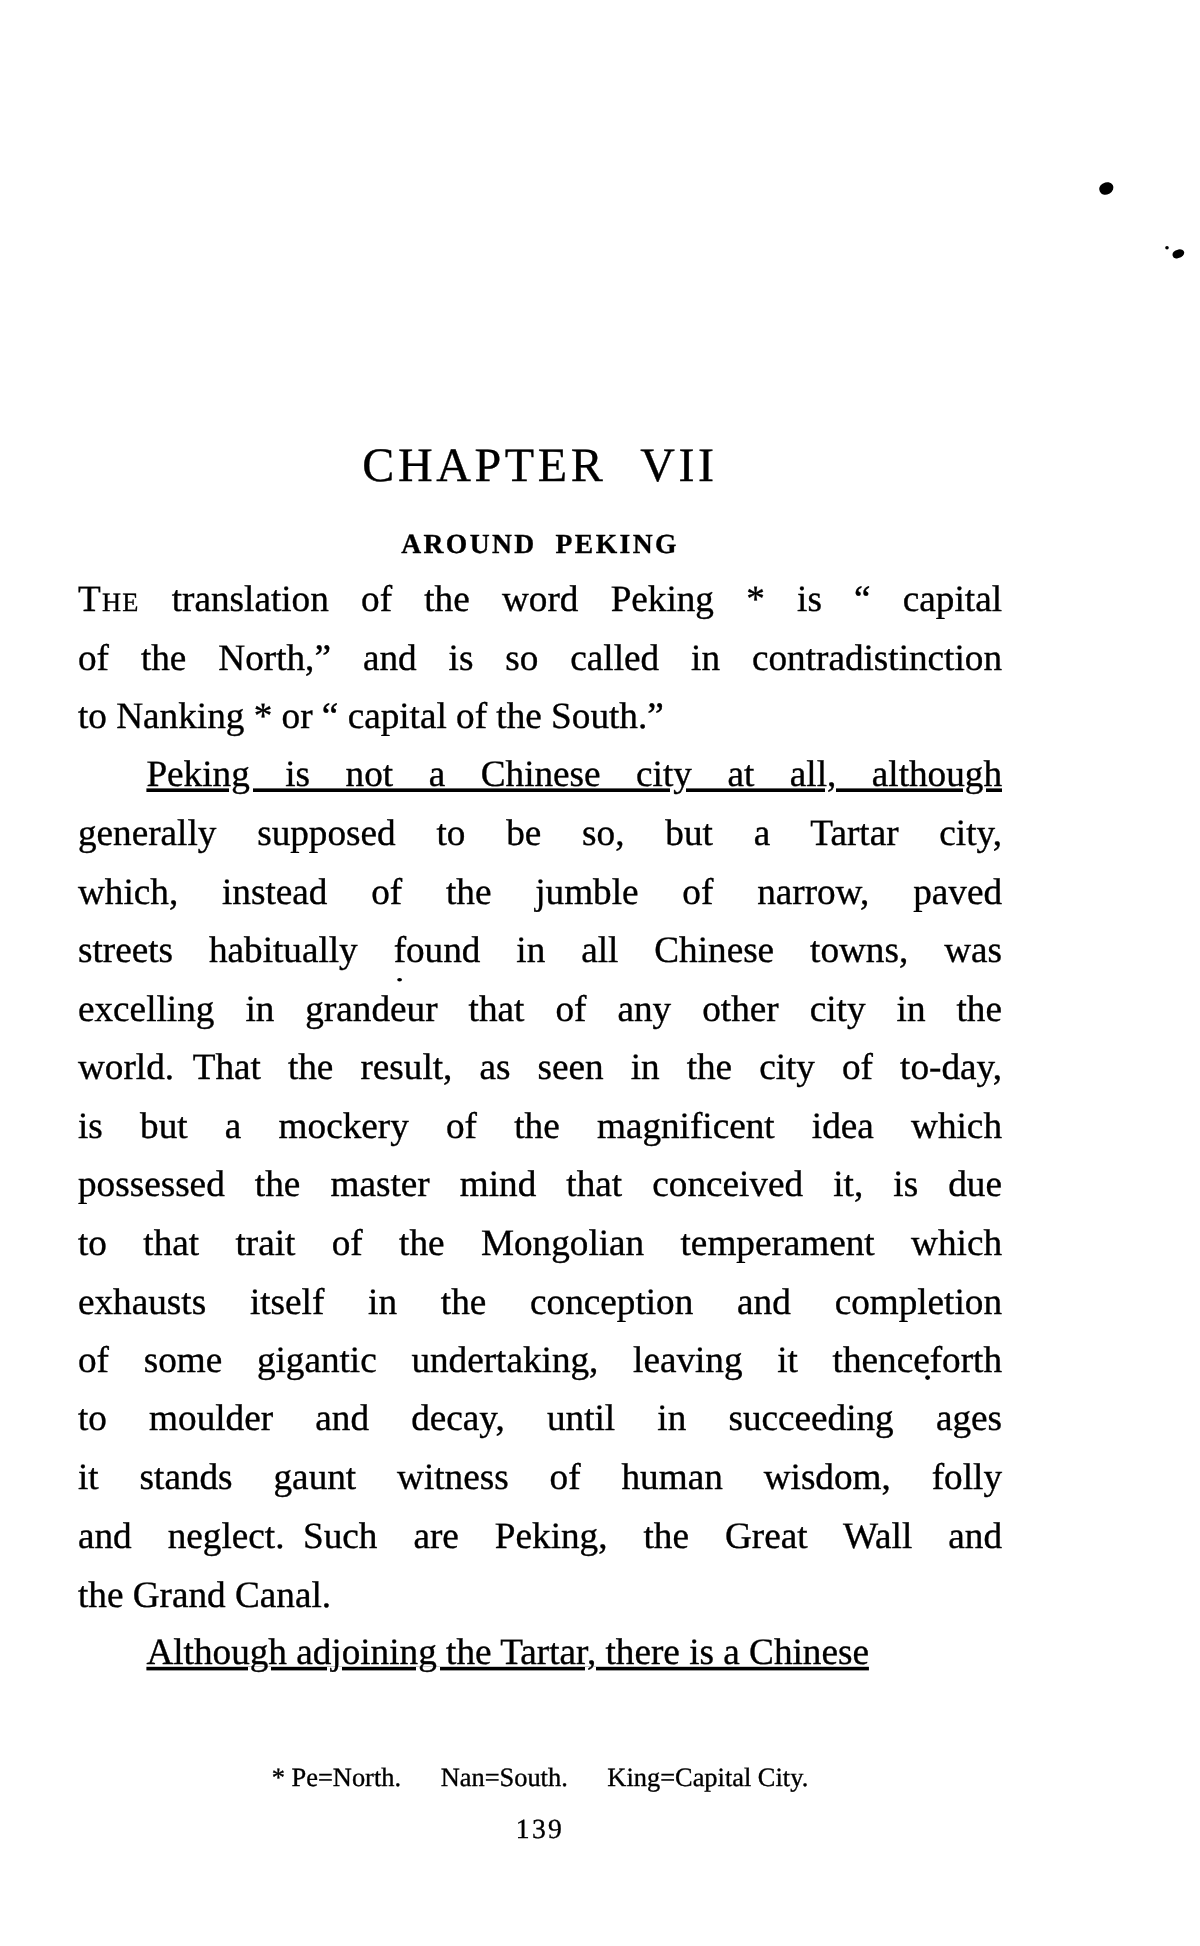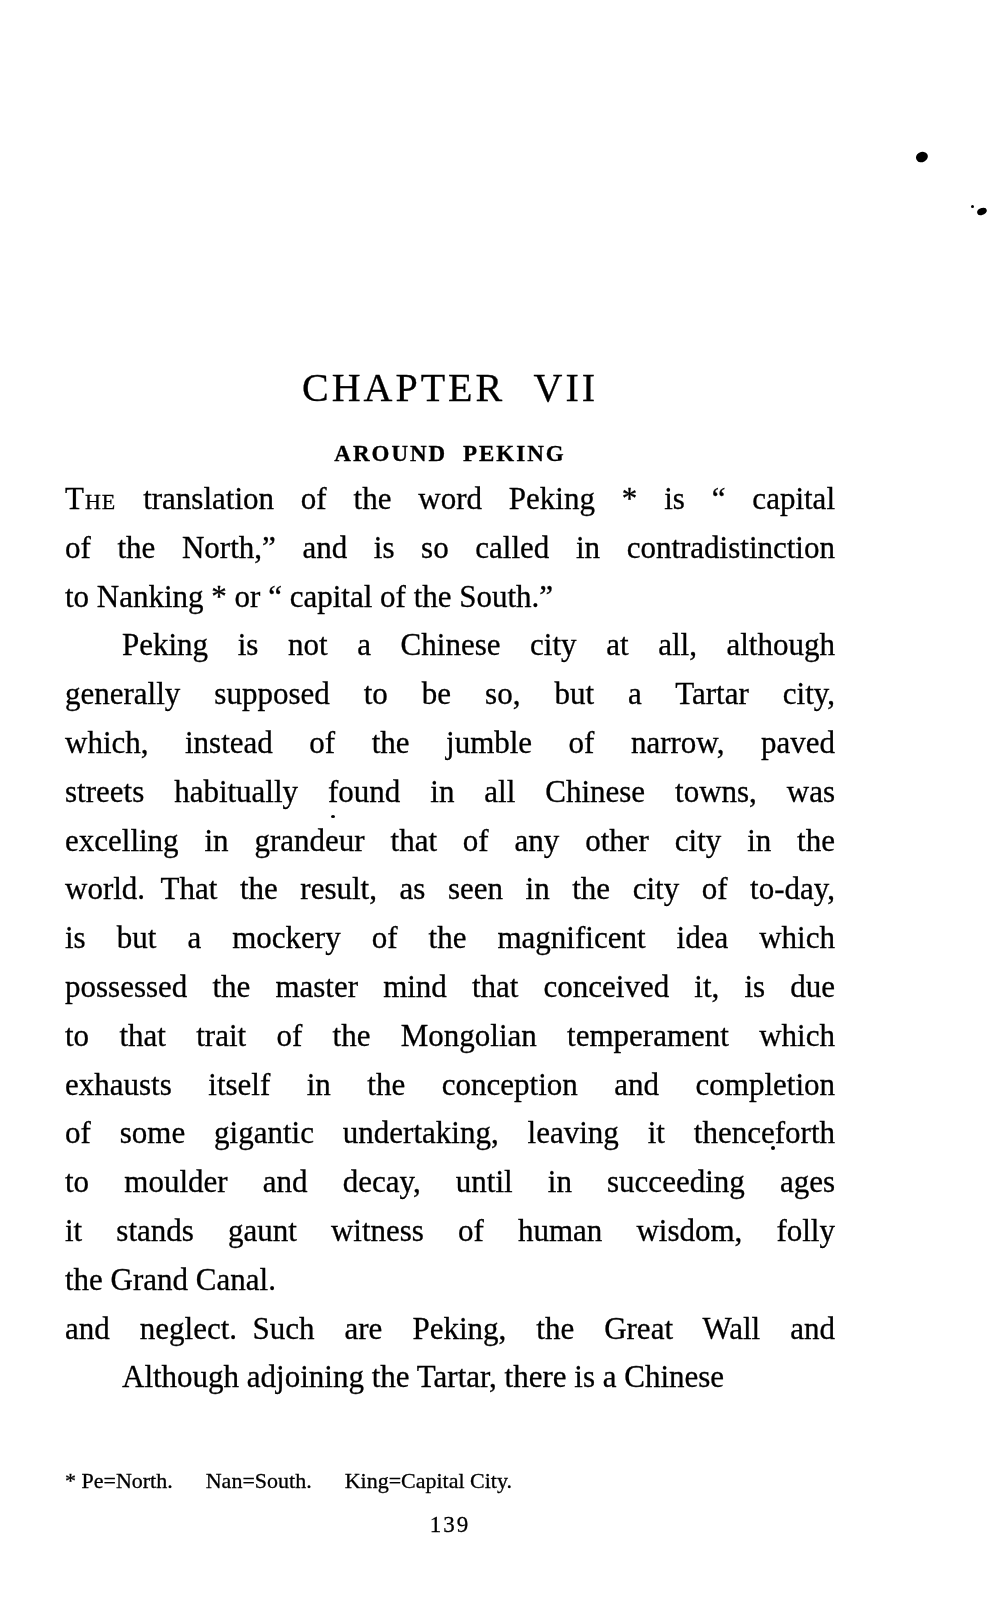--- a/index.html
+++ b/index.html
@@ -33,25 +33,26 @@
     position: absolute;
     top: 475px; left: 65px; width: 770px;
     font-size: 31px; line-height: 48.8px;
   }
   .bl {
     height: 48.8px;
     text-align: justify;
     text-align-last: justify;
   }
   .bl-last { text-align-last: left; }
-  .ind { padding-left: 57px; }
+  .ind { padding-left: 57px; text-decoration: underline; }
   .lead { font-variant: small-caps; letter-spacing: 1px; margin-top: 40px; }
   .footnote {
     position: absolute;
     top: 1466px; left: 65px; width: 770px;
+    text-align: center;
     font-size: 22px; line-height: 30px;
   }
   .pagenum {
     position: absolute;
     top: 1510px; left: 65px; width: 770px;
     text-align: center;
     font-size: 23px; line-height: 30px;
     letter-spacing: 2px;
   }
   .speck { position: absolute; background: #000; }
@@ -87,22 +88,22 @@
     <div class="bl">streets habitually found in all Chinese towns, was</div>
     <div class="bl">excelling in grandeur that of any other city in the</div>
     <div class="bl">world. That the result, as seen in the city of to-day,</div>
     <div class="bl">is but a mockery of the magnificent idea which</div>
     <div class="bl">possessed the master mind that conceived it, is due</div>
     <div class="bl">to that trait of the Mongolian temperament which</div>
     <div class="bl">exhausts itself in the conception and completion</div>
     <div class="bl">of some gigantic undertaking, leaving it thenceforth</div>
     <div class="bl">to moulder and decay, until in succeeding ages</div>
     <div class="bl">it stands gaunt witness of human wisdom, folly</div>
+    <div class="bl">and neglect. Such are Peking, the Great Wall and</div>
     <div class="bl bl-last">the Grand Canal.</div>
-    <div class="bl">and neglect. Such are Peking, the Great Wall and</div>
 
     <div class="bl ind bl-last">Although adjoining the Tartar, there is a Chinese</div>
   </div>
 
   <div class="footnote">* Pe=North.  Nan=South.  King=Capital City.</div>
   <div class="pagenum">139</div>
 
 </div>
 
 </body></html>

